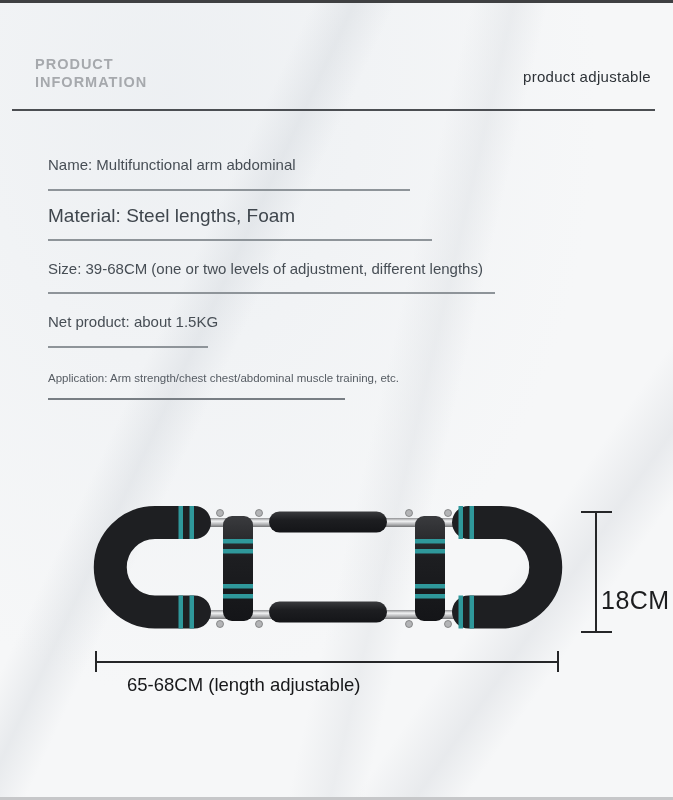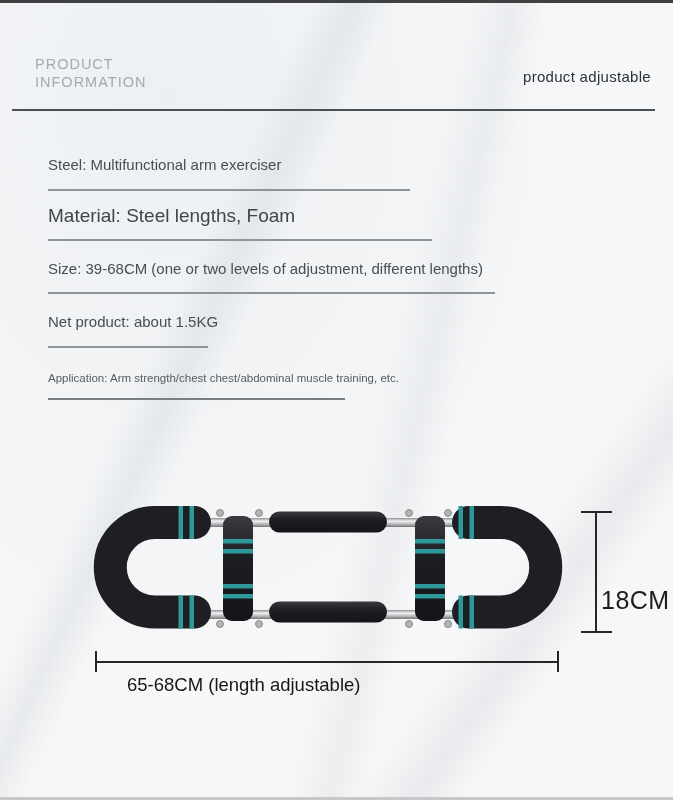--- a/index.html
+++ b/index.html
@@ -11,21 +11,21 @@
       linear-gradient(115deg, rgba(255,255,255,0) 30%, rgba(205,210,216,0.35) 34%, rgba(255,255,255,0) 38%),
       linear-gradient(103deg, rgba(255,255,255,0) 55%, rgba(210,214,219,0.30) 60%, rgba(255,255,255,0) 64%),
       linear-gradient(125deg, rgba(255,255,255,0) 74%, rgba(206,210,216,0.35) 79%, rgba(255,255,255,0) 83%),
       radial-gradient(ellipse at 25% 12%, rgba(236,239,242,0.9), rgba(255,255,255,0) 60%);
   }
   .abs{position:absolute;}
   .top-bar{left:0;top:0;width:673px;height:3px;background:#3f4042;}
   .bottom-bar{left:0;bottom:0;width:673px;height:3px;background:#c6c7c9;}
 
   .header-title{
-    left:35px;top:55px;color:#a6a9ad;font-size:14.5px;font-weight:normal;
+    left:35px;top:55px;color:#a6a9ad;font-size:14.5px;font-weight:bold;
     letter-spacing:1px;line-height:18px;
   }
   .header-tagline{
     right:22px;top:68px;color:#2d3237;font-size:15px;letter-spacing:0.3px;
   }
   .header-divider{left:12px;top:109px;width:643px;height:2px;background:#4b4e52;}
 
   .spec-text{left:48px;color:#474e55;white-space:nowrap;}
   .spec-name{top:156px;font-size:15px;}
   .spec-material{top:205px;font-size:19px;color:#3f464d;}
@@ -59,21 +59,21 @@
 
   <div class="abs top-bar"></div>
 
   <div class="abs header-title">
     <div>PRODUCT</div>
     <div>INFORMATION</div>
   </div>
   <div class="abs header-tagline">product adjustable</div>
   <div class="abs header-divider"></div>
 
-  <div class="abs spec-text spec-name">Steel: Multifunctional arm exerciser</div>
+  <div class="abs spec-text spec-name">Name: Multifunctional arm abdominal</div>
   <div class="abs underline u-name"></div>
 
   <div class="abs spec-text spec-material">Material: Steel lengths, Foam</div>
   <div class="abs underline u-material"></div>
 
   <div class="abs spec-text spec-size">Size: 39-68CM (one or two levels of adjustment, different lengths)</div>
   <div class="abs underline u-size"></div>
 
   <div class="abs spec-text spec-weight">Net product: about 1.5KG</div>
   <div class="abs underline u-weight"></div>

